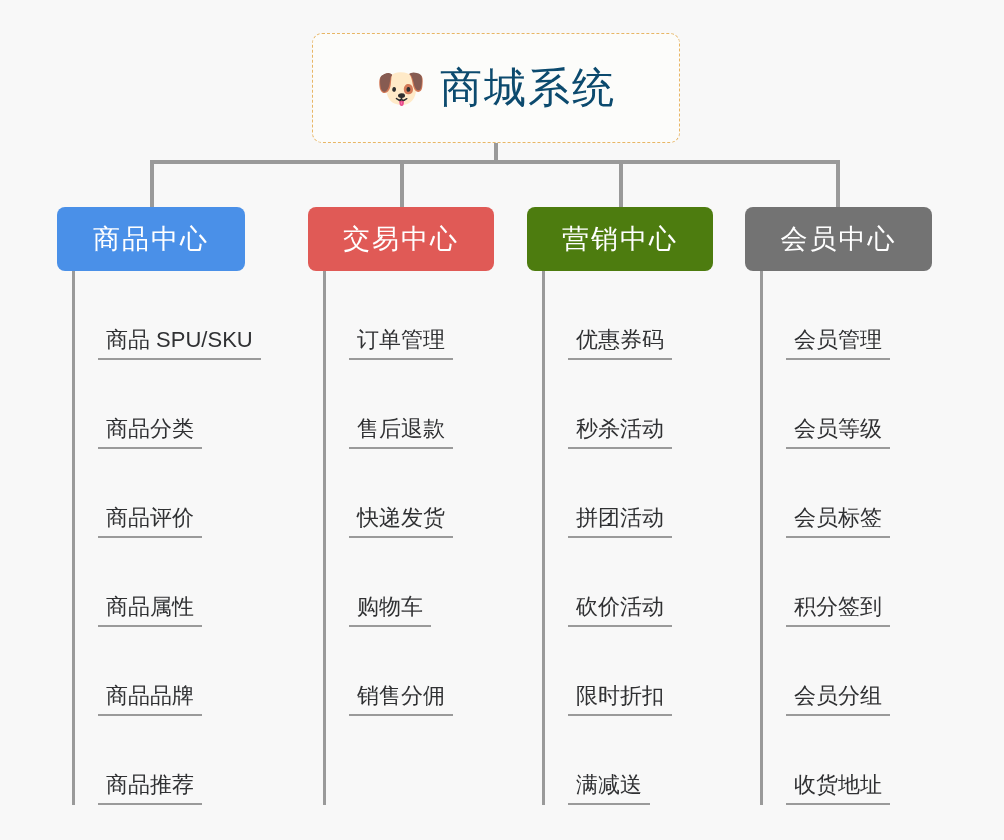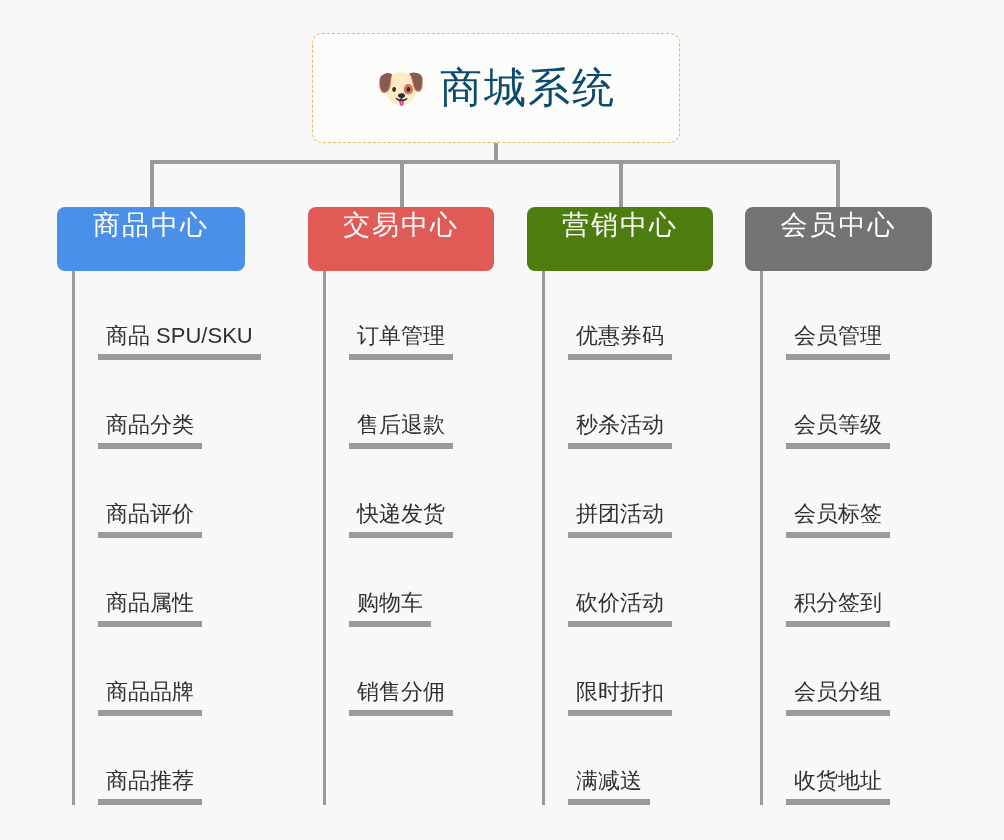--- a/index.html
+++ b/index.html
@@ -62,21 +62,21 @@
   .branch {
     position: absolute;
     top: 207px;
   }
   .branch-header {
     position: relative;
     box-sizing: border-box;
     height: 64px;
     border-radius: 8px;
     display: flex;
-    align-items: flex-start;
+    align-items: center;
     justify-content: center;
     color: #ffffff;
     font-size: 27px;
     letter-spacing: 2px;
     white-space: nowrap;
   }
 
   
   .branch-trunk {
     position: absolute;
@@ -101,21 +101,21 @@
     display: flex;
     align-items: flex-end;
     padding-left: 34px;
   }
   .leaf-label {
     font-size: 22px;
     color: #303133;
     line-height: 1;
     white-space: nowrap;
     padding: 0 8px 7px 8px;
-    border-bottom: 6px solid #a16207;
+    border-bottom: 2px solid #a16207;
     position: relative;
     left: -8px;
   }
 </style>
 </head>
 <body style="background: rgb(248, 248, 248);">
 
 <div id="mindmap">
 
   <div class="root-node" style="border-color: rgb(232, 182, 101); border-style: dashed;">

